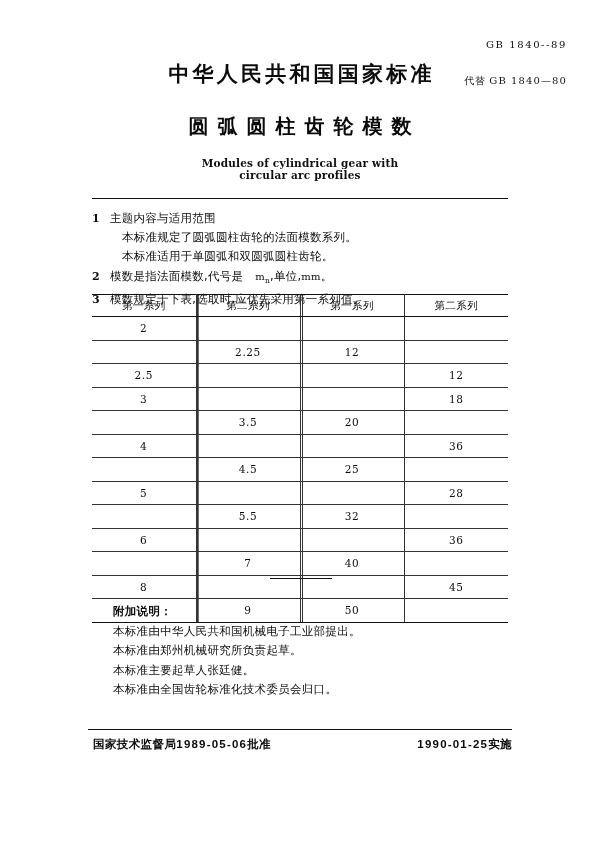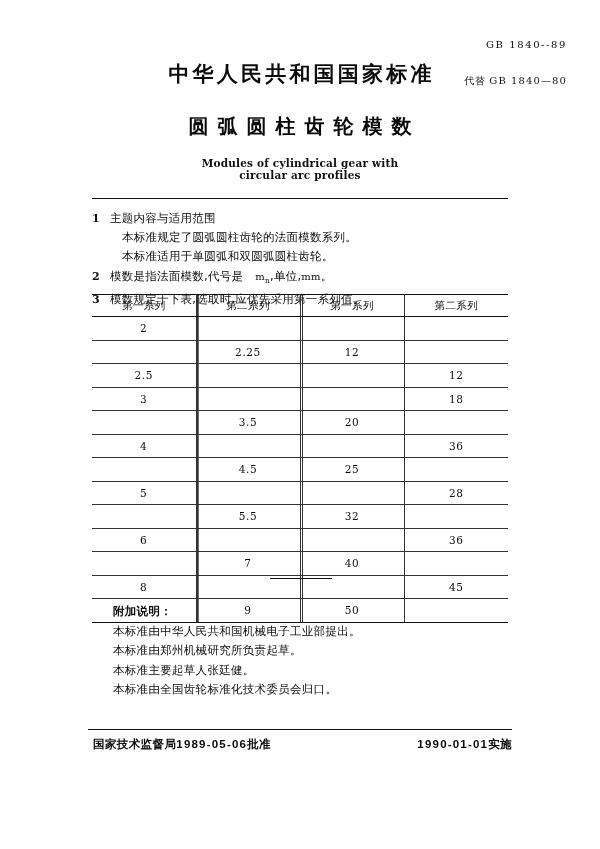--- a/index.html
+++ b/index.html
@@ -415,15 +415,15 @@
     <div>本标准由中华人民共和国机械电子工业部提出。</div>
     <div>本标准由郑州机械研究所负责起草。</div>
     <div>本标准主要起草人张廷健。</div>
     <div>本标准由全国齿轮标准化技术委员会归口。</div>
   </div>
 
   <div class="rule-bottom"></div>
 
   <div class="footer-left"><span>国家技术监督局</span><span class="dt">1989-05-06</span><span>批准</span></div>
 
-  <div class="footer-right"><span class="dt">1990-01-01</span><span>实施</span></div>
+  <div class="footer-right"><span class="dt">1990-01-25</span><span>实施</span></div>
 
 </div>
 
 </body></html>

